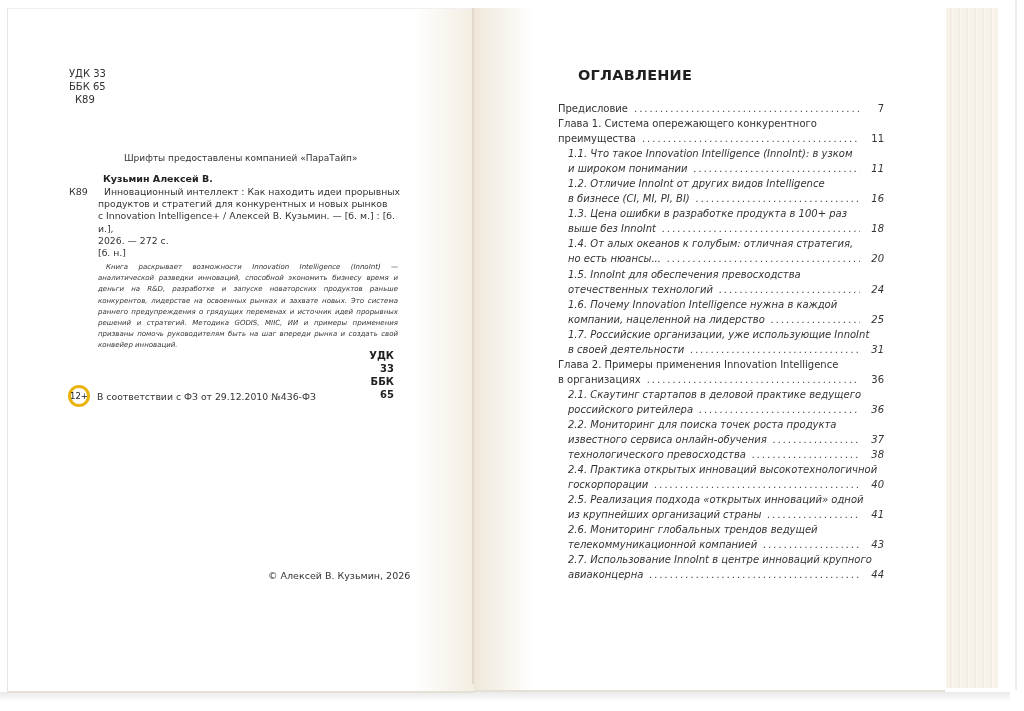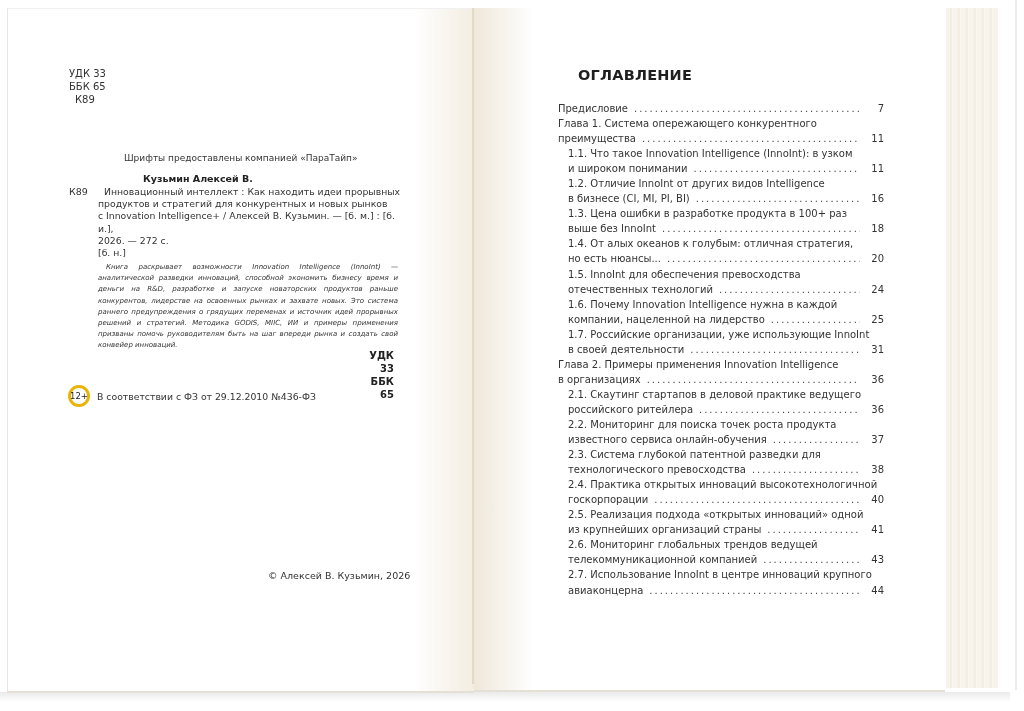--- a/index.html
+++ b/index.html
@@ -43,21 +43,21 @@
   }
   .outer-edge {
     position:absolute; left:1015px; top:0; width:2px; height:690px; background:#ececec;
   }
   .abs { position:absolute; }
 
   
   .codes { left:69px; top:67px; font-size:10px; line-height:13px; color:#333; }
   .codes div.k89 { padding-left:6px; }
   .fonts-note { left:124px; top:140px; font-size:9px; color:#333;margin-top:13px; }
-  .author { left:103px; top:173px; font-size:9.5px; font-weight:bold; color:#222;margin-left:40px; }
+  .author { left:103px; top:173px; font-size:9.5px; font-weight:bold; color:#222; }
   .kcode { left:69px; top:186px; font-size:9.5px; color:#333; }
   .biblio { left:98px; top:186px; width:310px; font-size:9.3px; line-height:12.2px; color:#333; }
   .biblio .indent { padding-left:6px; }
   .annotation {
     left:98px; top:262px; width:300px; font-size:7px; line-height:11.2px;
     text-align:justify; color:#333; text-indent:8px;font-style:italic;
   }
   .codes-bold { left:356px; top:349px; font-size:10px; line-height:13px; font-weight:bold; text-align:right; width:38px; color:#222; }
   .age-badge {
     left:68px; top:385px; width:22px; height:22px; border:3px solid #eab308; border-radius:50%;
@@ -69,21 +69,21 @@
   
   .toc-title { left:578px; top:67px; font-size:14.5px; font-weight:bold; color:#1f1f1f; letter-spacing:0.2px; }
   .toc { left:558px; top:101px; width:326px; font-size:10px; line-height:15.05px; color:#333; }
   .toc-line { display:flex; align-items:flex-start; white-space:nowrap; }
   .toc-line .t { flex:0 0 auto; }
   .toc-line .dots {
     flex:1 1 auto; overflow:hidden; margin:0 6px; letter-spacing:2px; color:#444;
   }
   .toc-line .dots::before { content:"........................................................................................................"; }
   .toc-line .p { flex:0 0 18px; text-align:right; }
-  .toc-entry.sub { padding-left:10px; }
+  .toc-entry.sub { padding-left:10px;font-style:italic; }
 </style>
 </head>
 <body>
 
 <div class="backdrop-shadow"></div>
 <div class="outer-edge"></div>
 <div class="page-edges"></div>
 
 <div class="page page-left"></div>
 <div class="page page-right"></div>
@@ -210,21 +210,20 @@
     </div>
     <div class="toc-entry sub">
       <div>2.2. Мониторинг для поиска точек роста продукта</div>
       <div class="toc-line">
         <span class="t">известного сервиса онлайн-обучения</span>
         <span class="dots"></span>
         <span class="p">37</span>
       </div>
     </div>
     <div class="toc-entry sub">
-      <div>2.3. Система глубокой патентной разведки для</div>
       <div class="toc-line">
         <span class="t">технологического превосходства</span>
         <span class="dots"></span>
         <span class="p">38</span>
       </div>
     </div>
     <div class="toc-entry sub">
       <div>2.4. Практика открытых инноваций высокотехнологичной</div>
       <div class="toc-line">
         <span class="t">госкорпорации</span>

